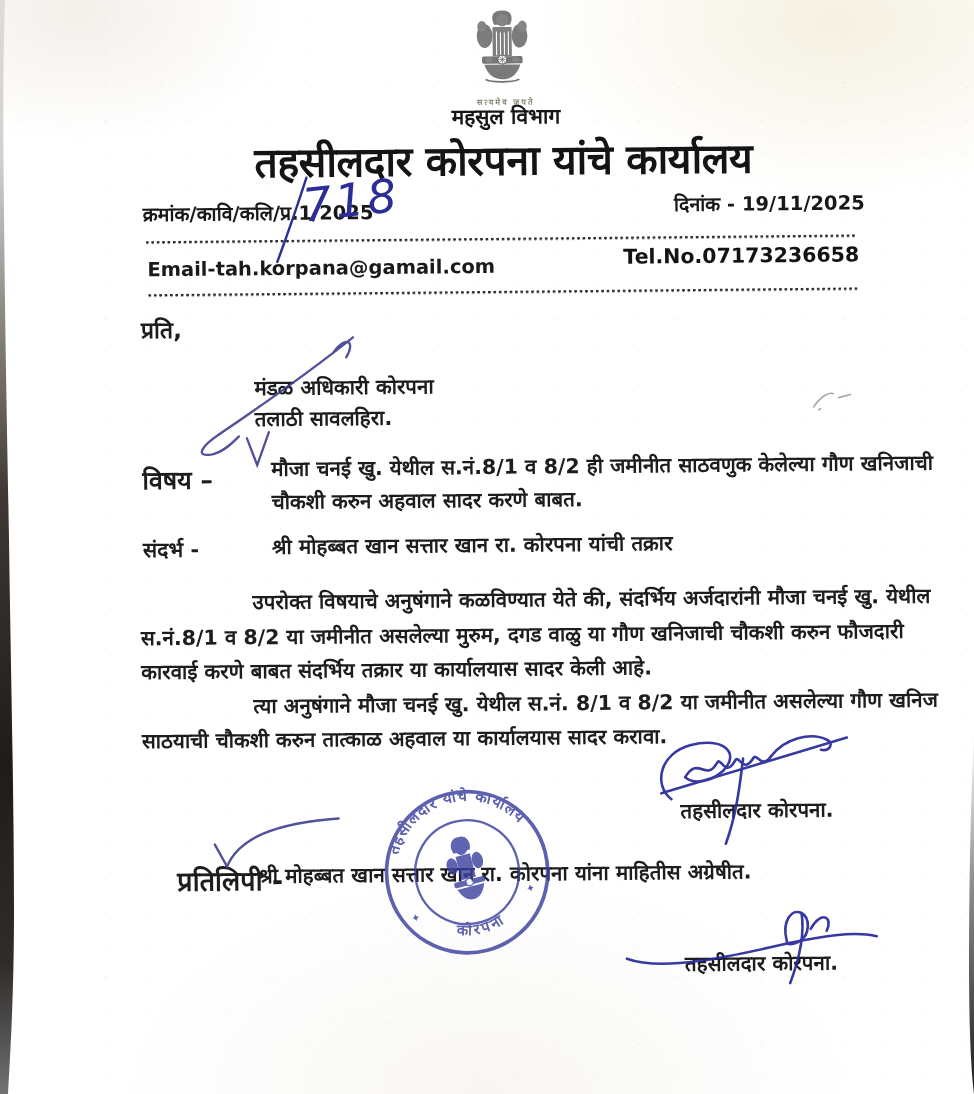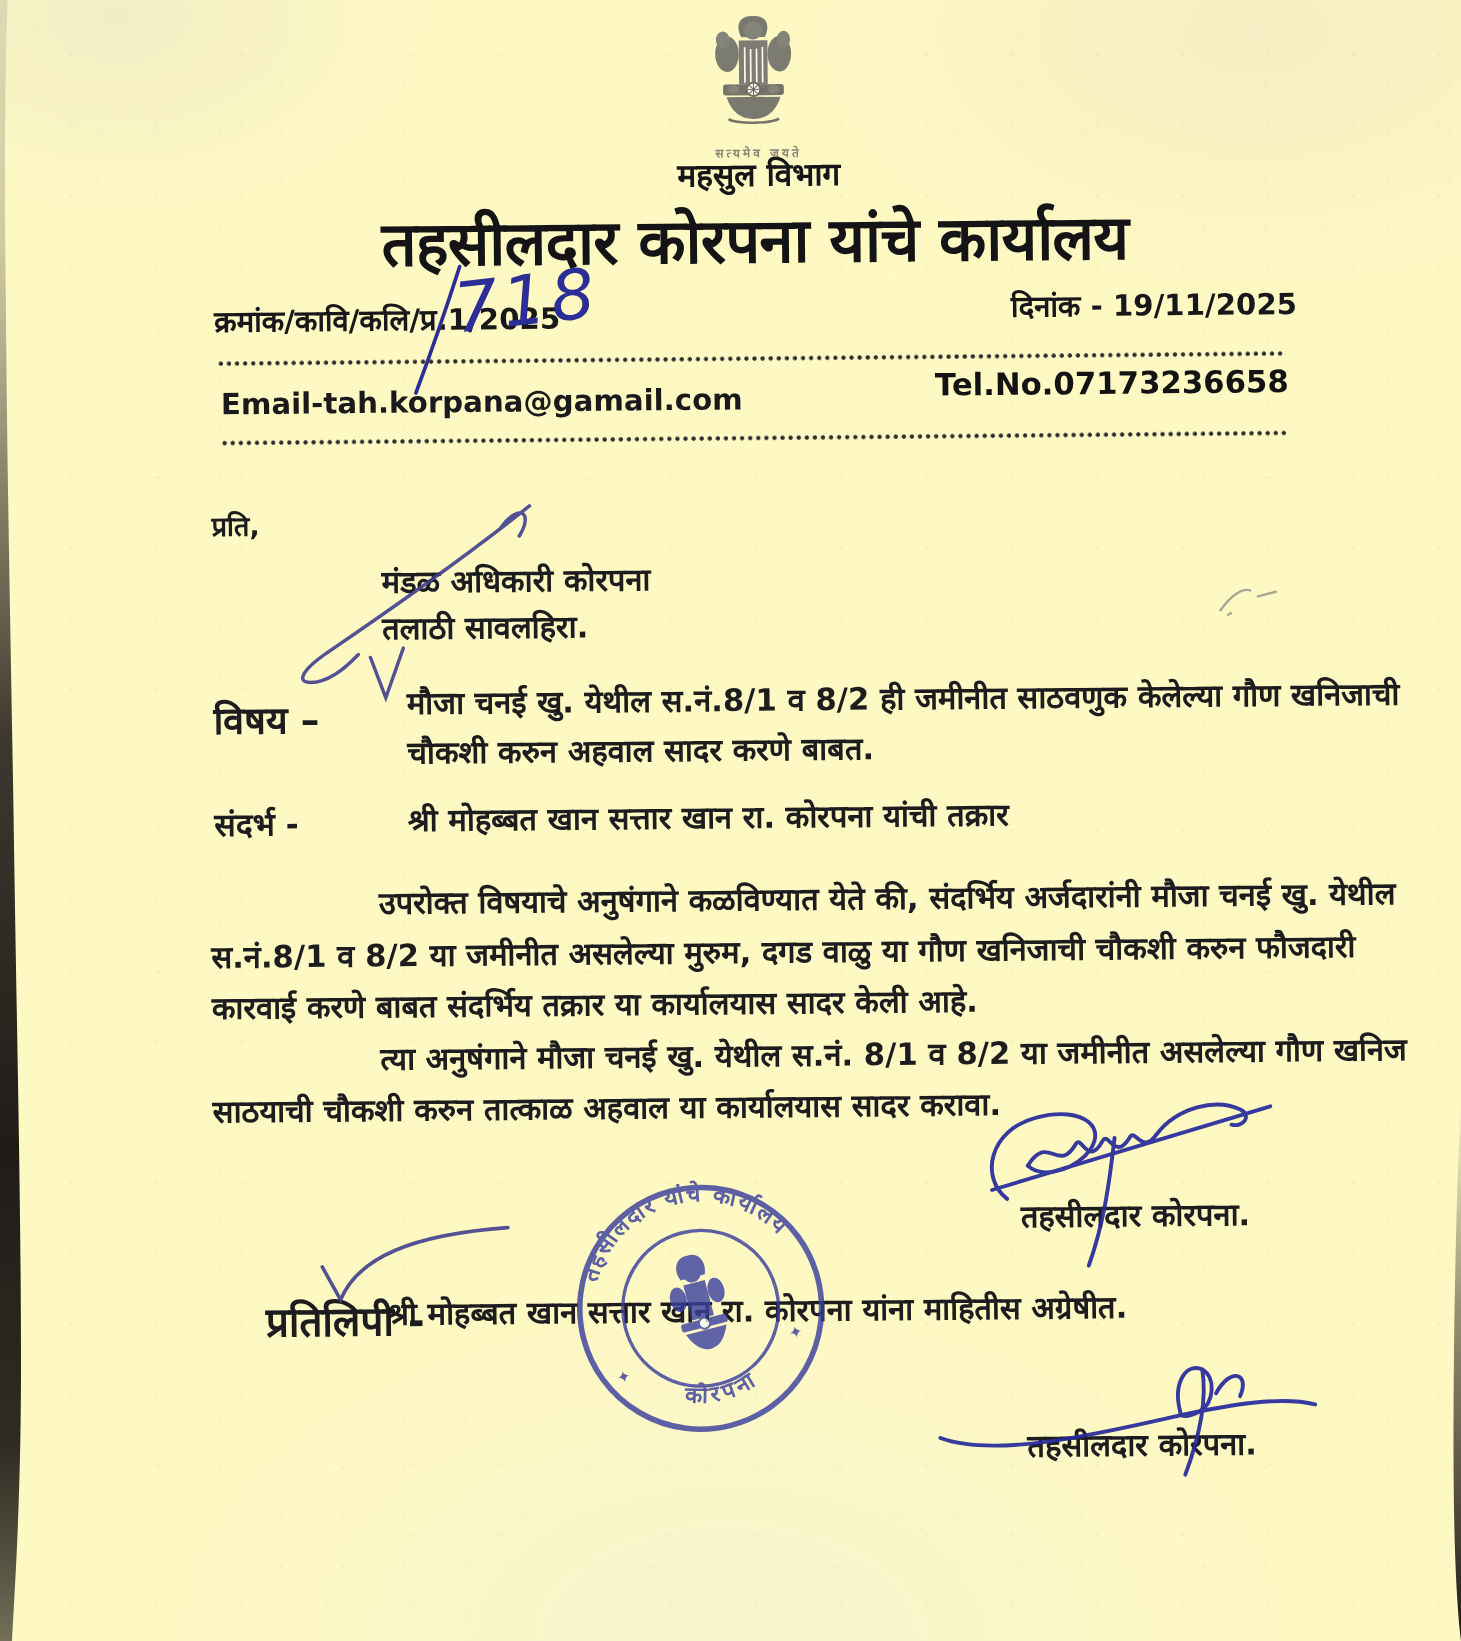--- a/index.html
+++ b/index.html
@@ -1,21 +1,21 @@
 <!DOCTYPE html>
 <html><head>
 <meta charset="utf-8">
 <style>
   html,body{margin:0;padding:0;}
   body{background:#e9e7e3;}
   .page{
     position:relative;
     width:974px;height:1094px;
     margin:0 auto;
-    background:#fef9c3;
+    background:#ffffff;
     overflow:hidden;
     font-family:"DejaVu Sans", sans-serif;
     color:#1d1d20;
   }
   .page::before{
     content:"";position:absolute;inset:0;pointer-events:none;z-index:1;
     background:
       radial-gradient(430px 250px at 86% 2%, rgba(236,226,196,0.50), rgba(236,226,196,0) 70%),
       radial-gradient(300px 190px at 8% 1%, rgba(224,216,202,0.38), rgba(224,216,202,0) 70%),
       radial-gradient(500px 300px at 50% 100%, rgba(235,231,224,0.35), rgba(235,231,224,0) 75%);
@@ -44,21 +44,21 @@
     position:absolute;left:36px;top:4px;
     font-size:46px;font-style:italic;font-weight:400;
     transform:rotate(-6deg);letter-spacing:3px;
   }
   .dotline{height:5px;background-image:radial-gradient(circle at 2.2px 2.2px, #2c2c2e 1.15px, rgba(0,0,0,0) 1.7px);background-size:5.4px 5px;background-repeat:repeat-x;}
   .dot1{left:148px;top:237px;width:712px;}
   .dot2{left:150px;top:290px;width:712px;}
   .email{left:150px;top:255px;font-size:19.5px;color:#1a1a1c;}
   .tel{right:112px;top:246px;font-size:20.5px;font-weight:700;color:#131315;}
 
-  .prati{left:143px;top:335px;font-size:18px;}
+  .prati{left:143px;top:310px;font-size:23px;}
   .rec1{left:256px;top:371px;font-size:20.5px;}
   .rec2{left:256px;top:402px;font-size:20.5px;}
   .tick1{left:192px;top:328px;width:175px;height:138px;}
   .tick2{left:208px;top:814px;width:132px;height:64px;z-index:7;}
 
   .subj-label{left:143px;top:459px;font-size:25px;}
   .subj-text{left:272px;top:451px;width:672px;font-size:20.5px;line-height:33px;}
   .ref-label{left:143px;top:532px;font-size:21px;}
   .ref-text{left:272px;top:530px;font-size:20.5px;}
 

